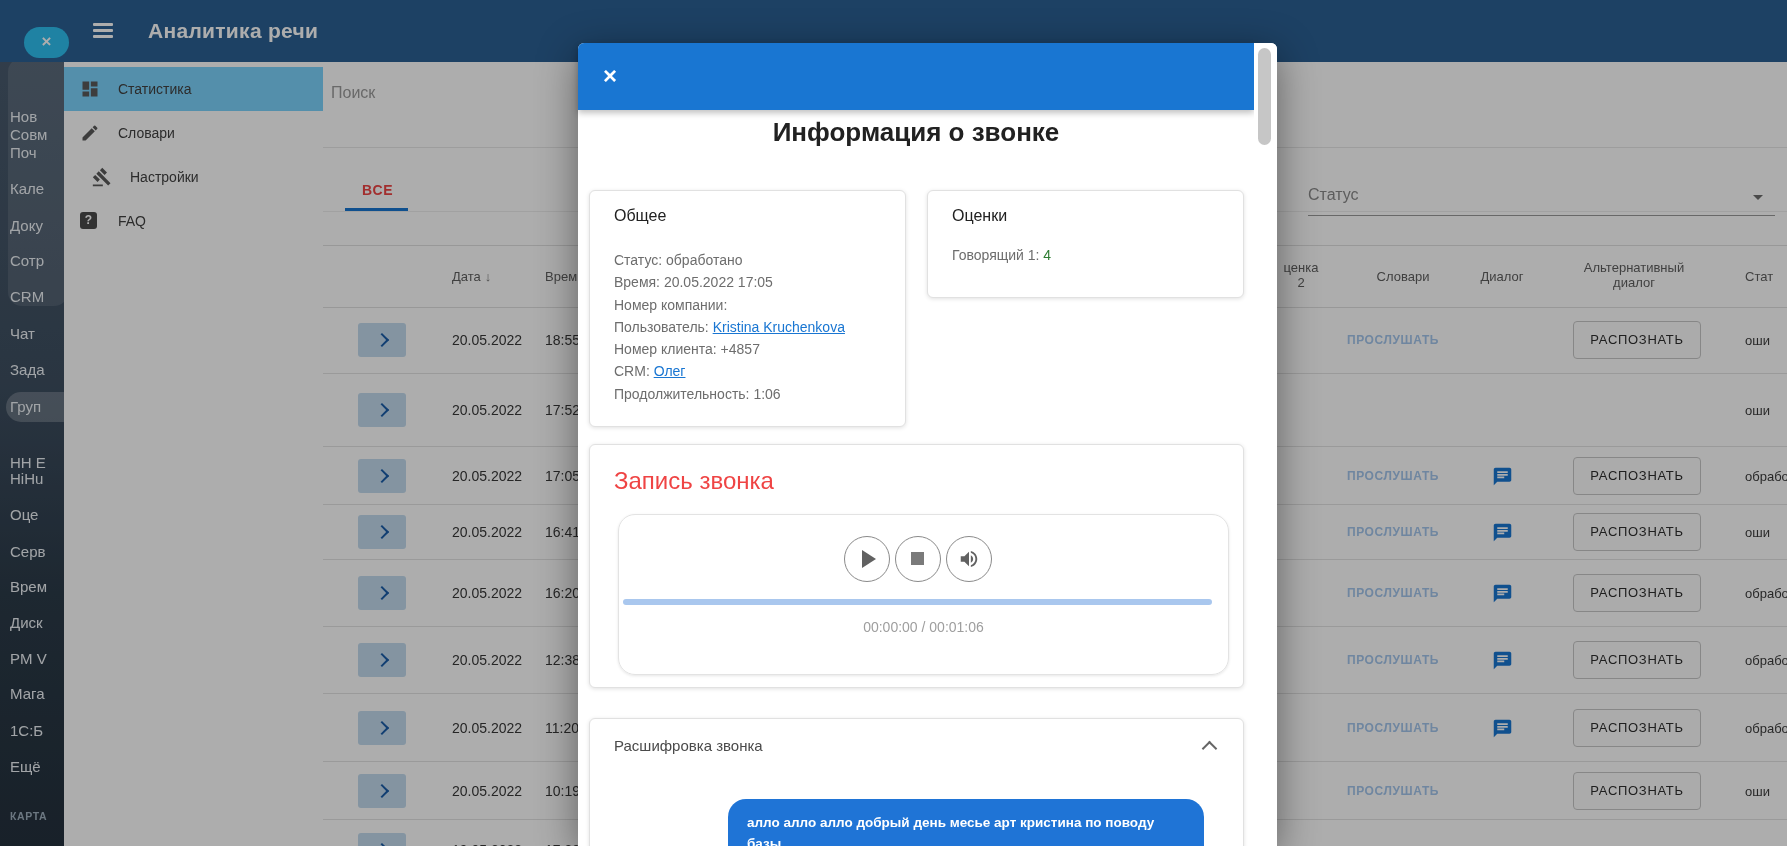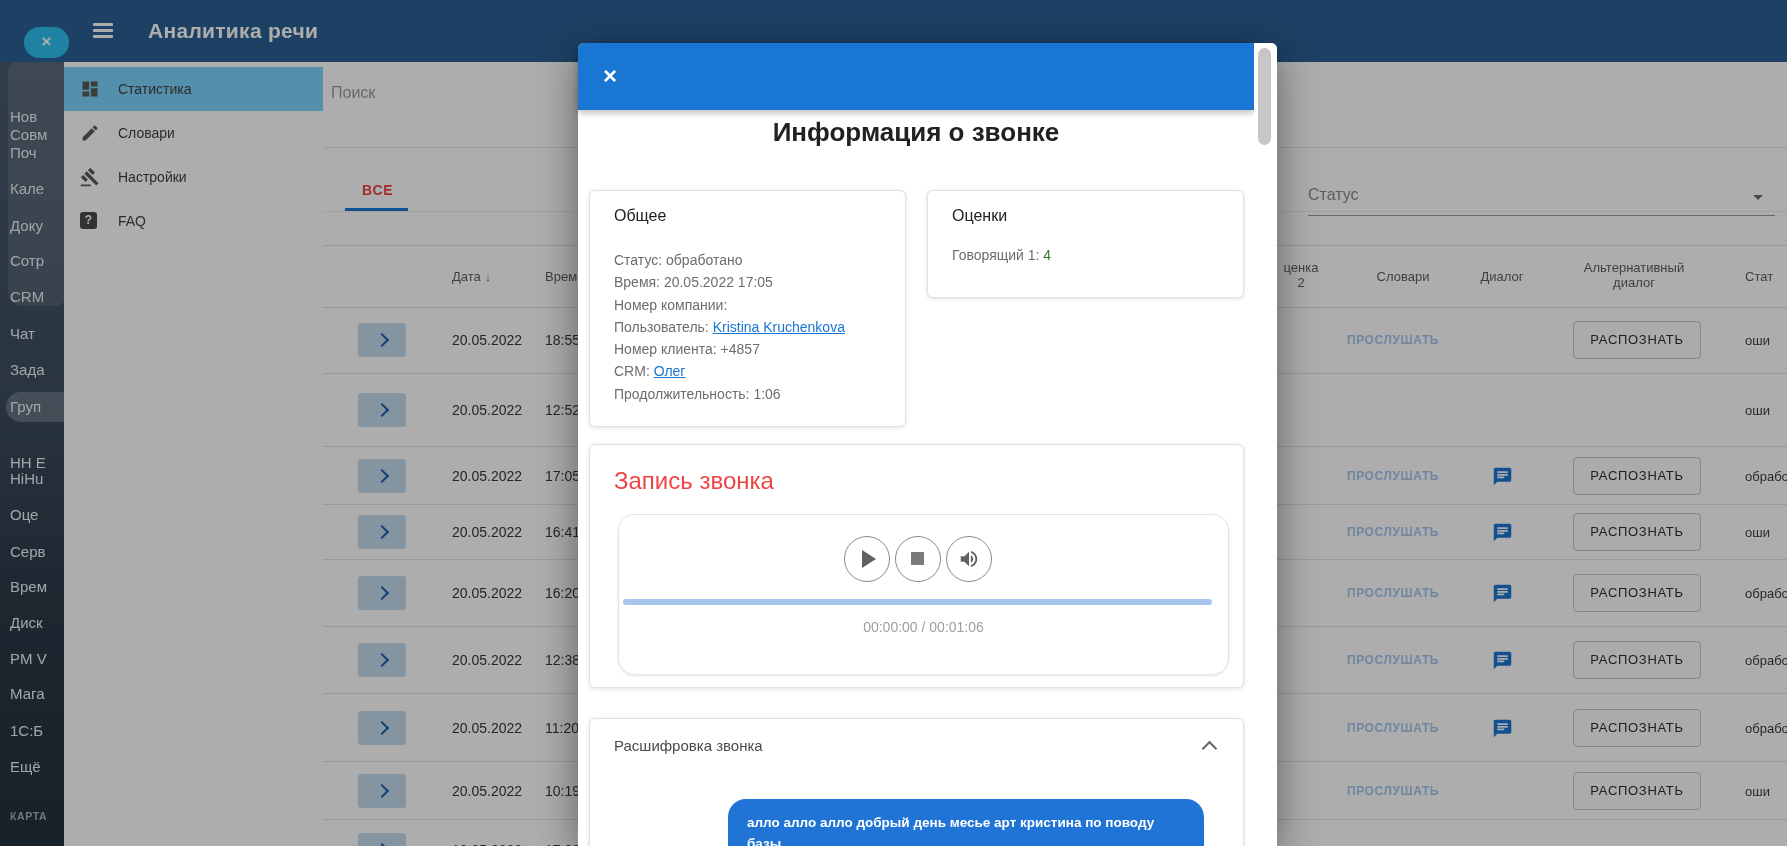--- a/index.html
+++ b/index.html
@@ -167,21 +167,21 @@
               <path d="M3 13h8V3H3v10zm0 8h8v-6H3v6zm10 0h8V11h-8v10zm0-18v6h8V3h-8z"></path>
             </svg></span>
           <span class="side-label">Статистика</span>
         </div>
         <div class="side-item" style="top: 49px;">
           <span class="side-icon"><svg viewBox="0 0 24 24">
               <path d="M3 17.25V21h3.75L17.81 9.94l-3.75-3.75L3 17.25zM20.71 7.04c.39-.39.39-1.02 0-1.41l-2.34-2.34a.996.996 0 0 0-1.41 0l-1.83 1.83 3.75 3.75 1.83-1.83z"></path>
             </svg></span>
           <span class="side-label">Словари</span>
         </div>
-        <div class="side-item" style="top: 93px;">
+        <div class="side-item" style="top: 93px; margin-left: 12px;">
           <span class="side-icon"><svg viewBox="0 0 24 24">
               <path d="M1 21h12v2H1zM5.245 8.07l2.83-2.827 14.14 14.142-2.828 2.828zM12.317 1l5.657 5.656-2.83 2.83-5.654-5.66zM3.825 9.485l5.657 5.657-2.828 2.828-5.657-5.657z"></path>
             </svg></span>
           <span class="side-label">Настройки</span>
         </div>
         <div class="side-item" style="top: 137px;">
           <span class="side-icon">
             <div class="faq-box">?</div>
           </span>
           <span class="side-label">FAQ</span>
@@ -229,21 +229,21 @@
     <div class="cell listen">ПРОСЛУШАТЬ</div>
 
     <div class="cell recognize">РАСПОЗНАТЬ</div>
     <div class="cell status">оши</div>
   </div>
         <div class="trow" style="height: 72px;">
     <div class="expand-btn">
             <span class="chev-right"></span>
           </div>
     <div class="cell date">20.05.2022</div>
-    <div class="cell time">12:52</div>
+    <div class="cell time">17:52</div>
 
     <div class="cell status">оши</div>
   </div>
         <div class="trow" style="height: 57px;">
     <div class="expand-btn">
             <span class="chev-right"></span>
           </div>
     <div class="cell date">20.05.2022</div>
     <div class="cell time">17:05</div>
     <div class="cell listen">ПРОСЛУШАТЬ</div>

